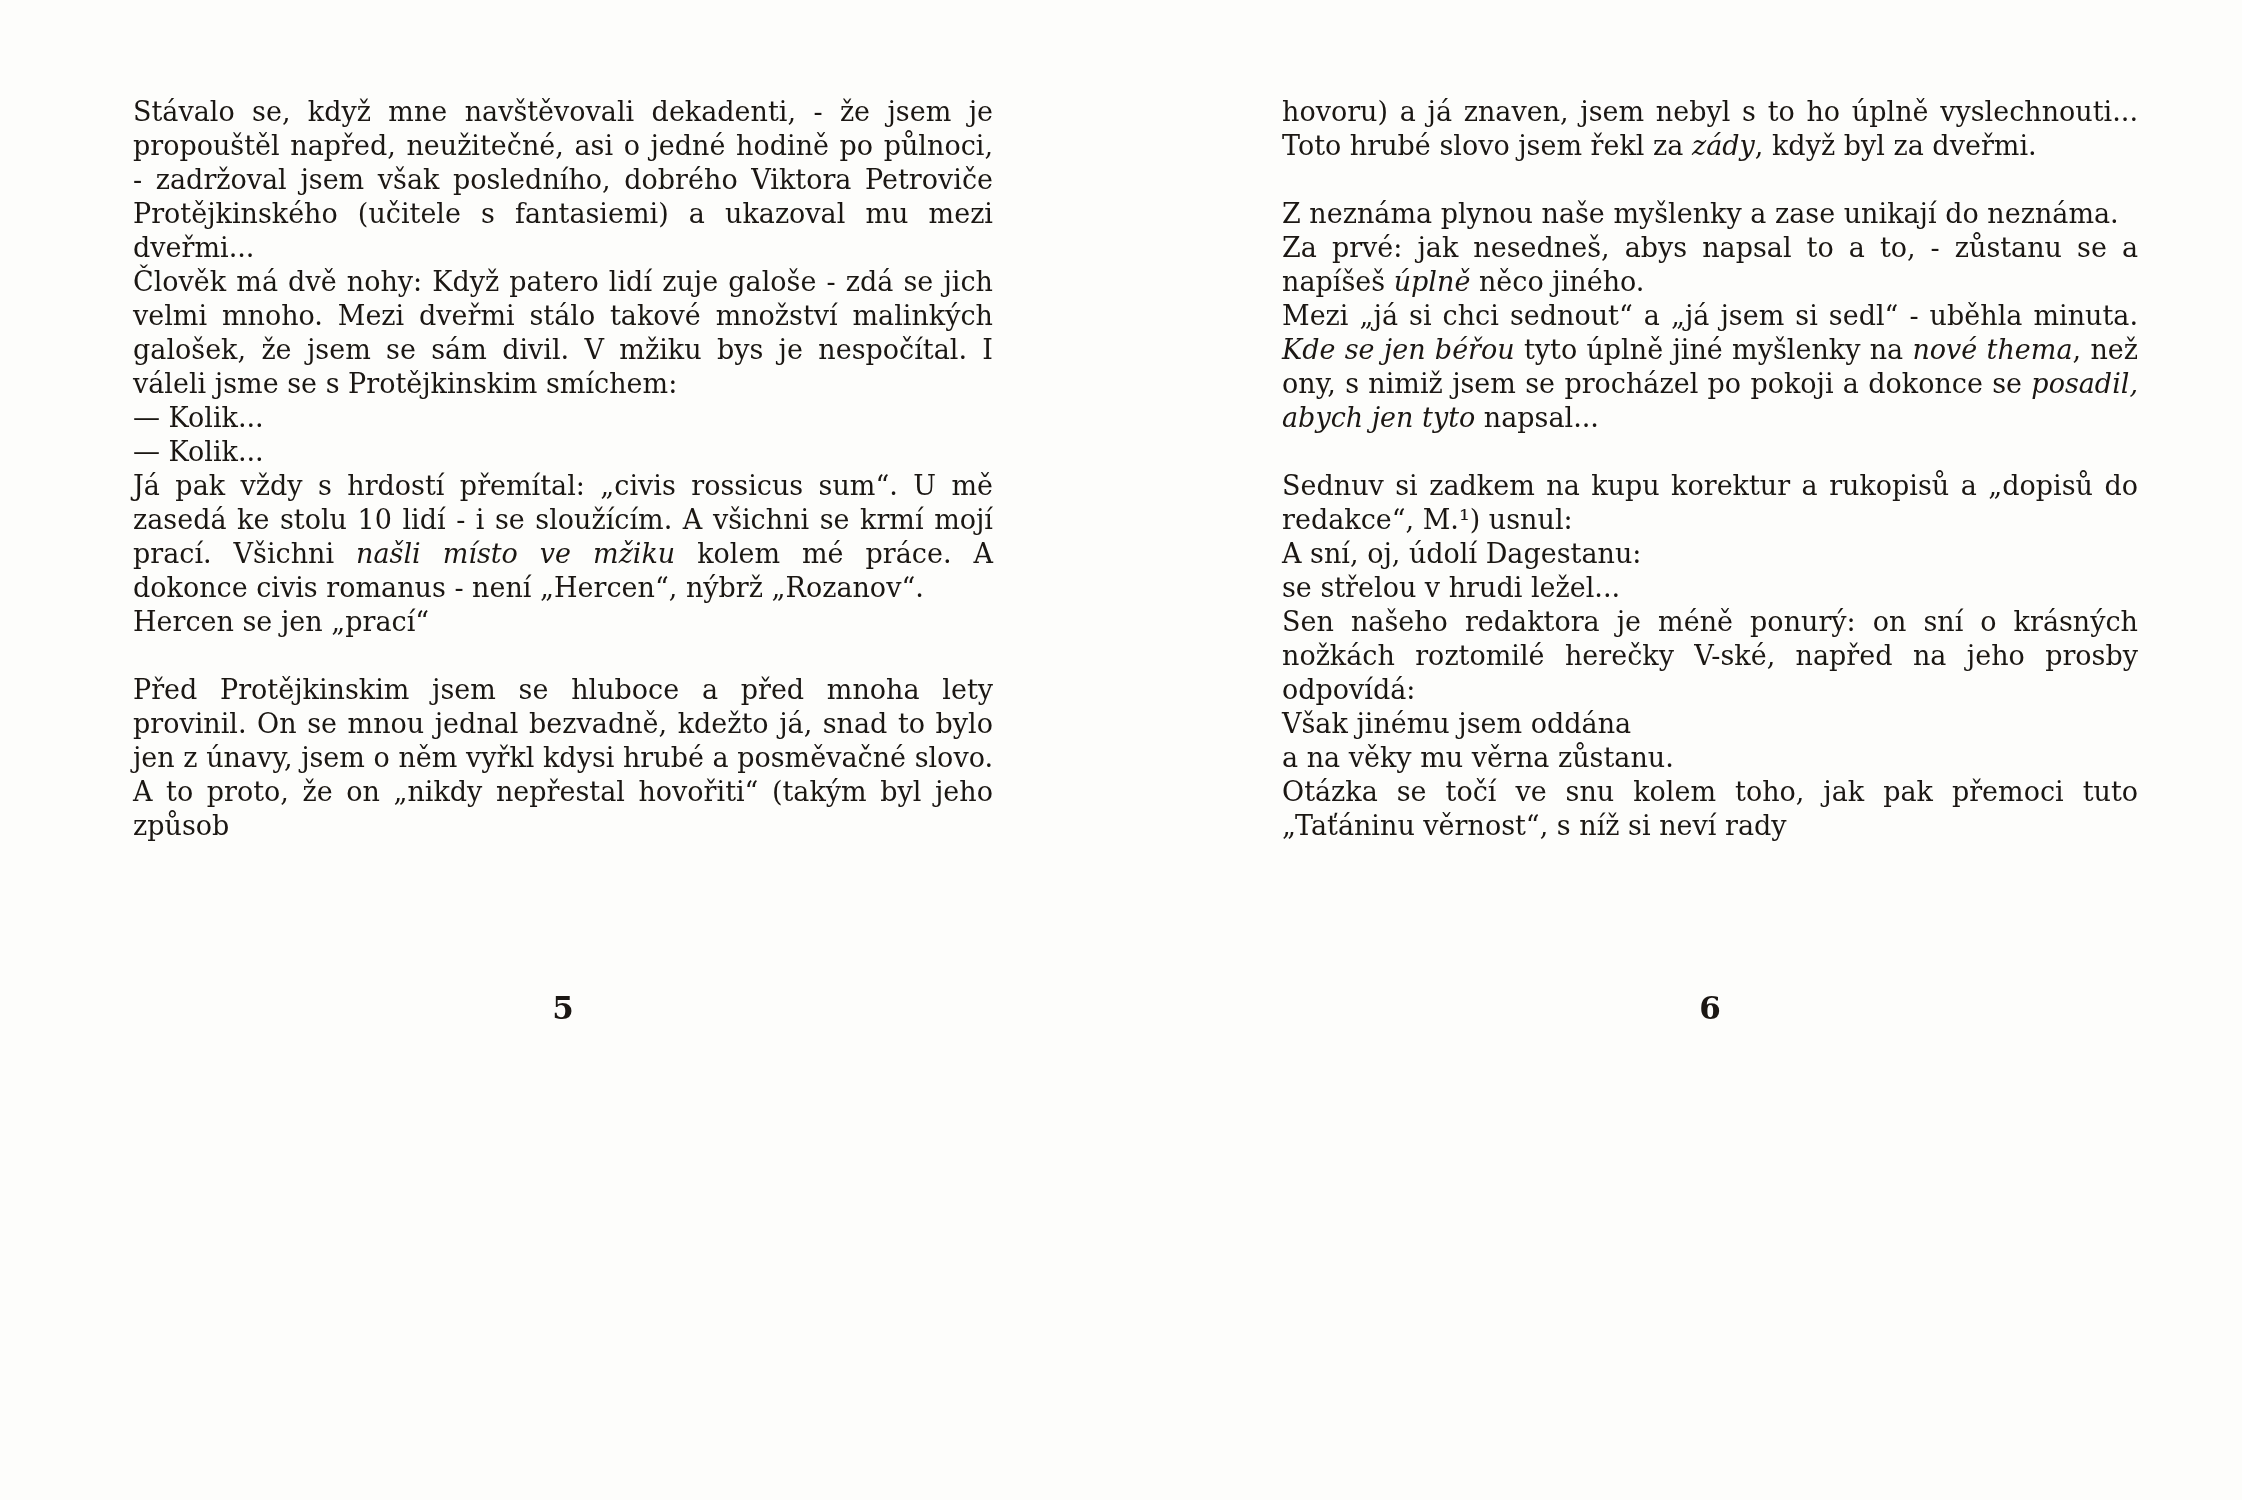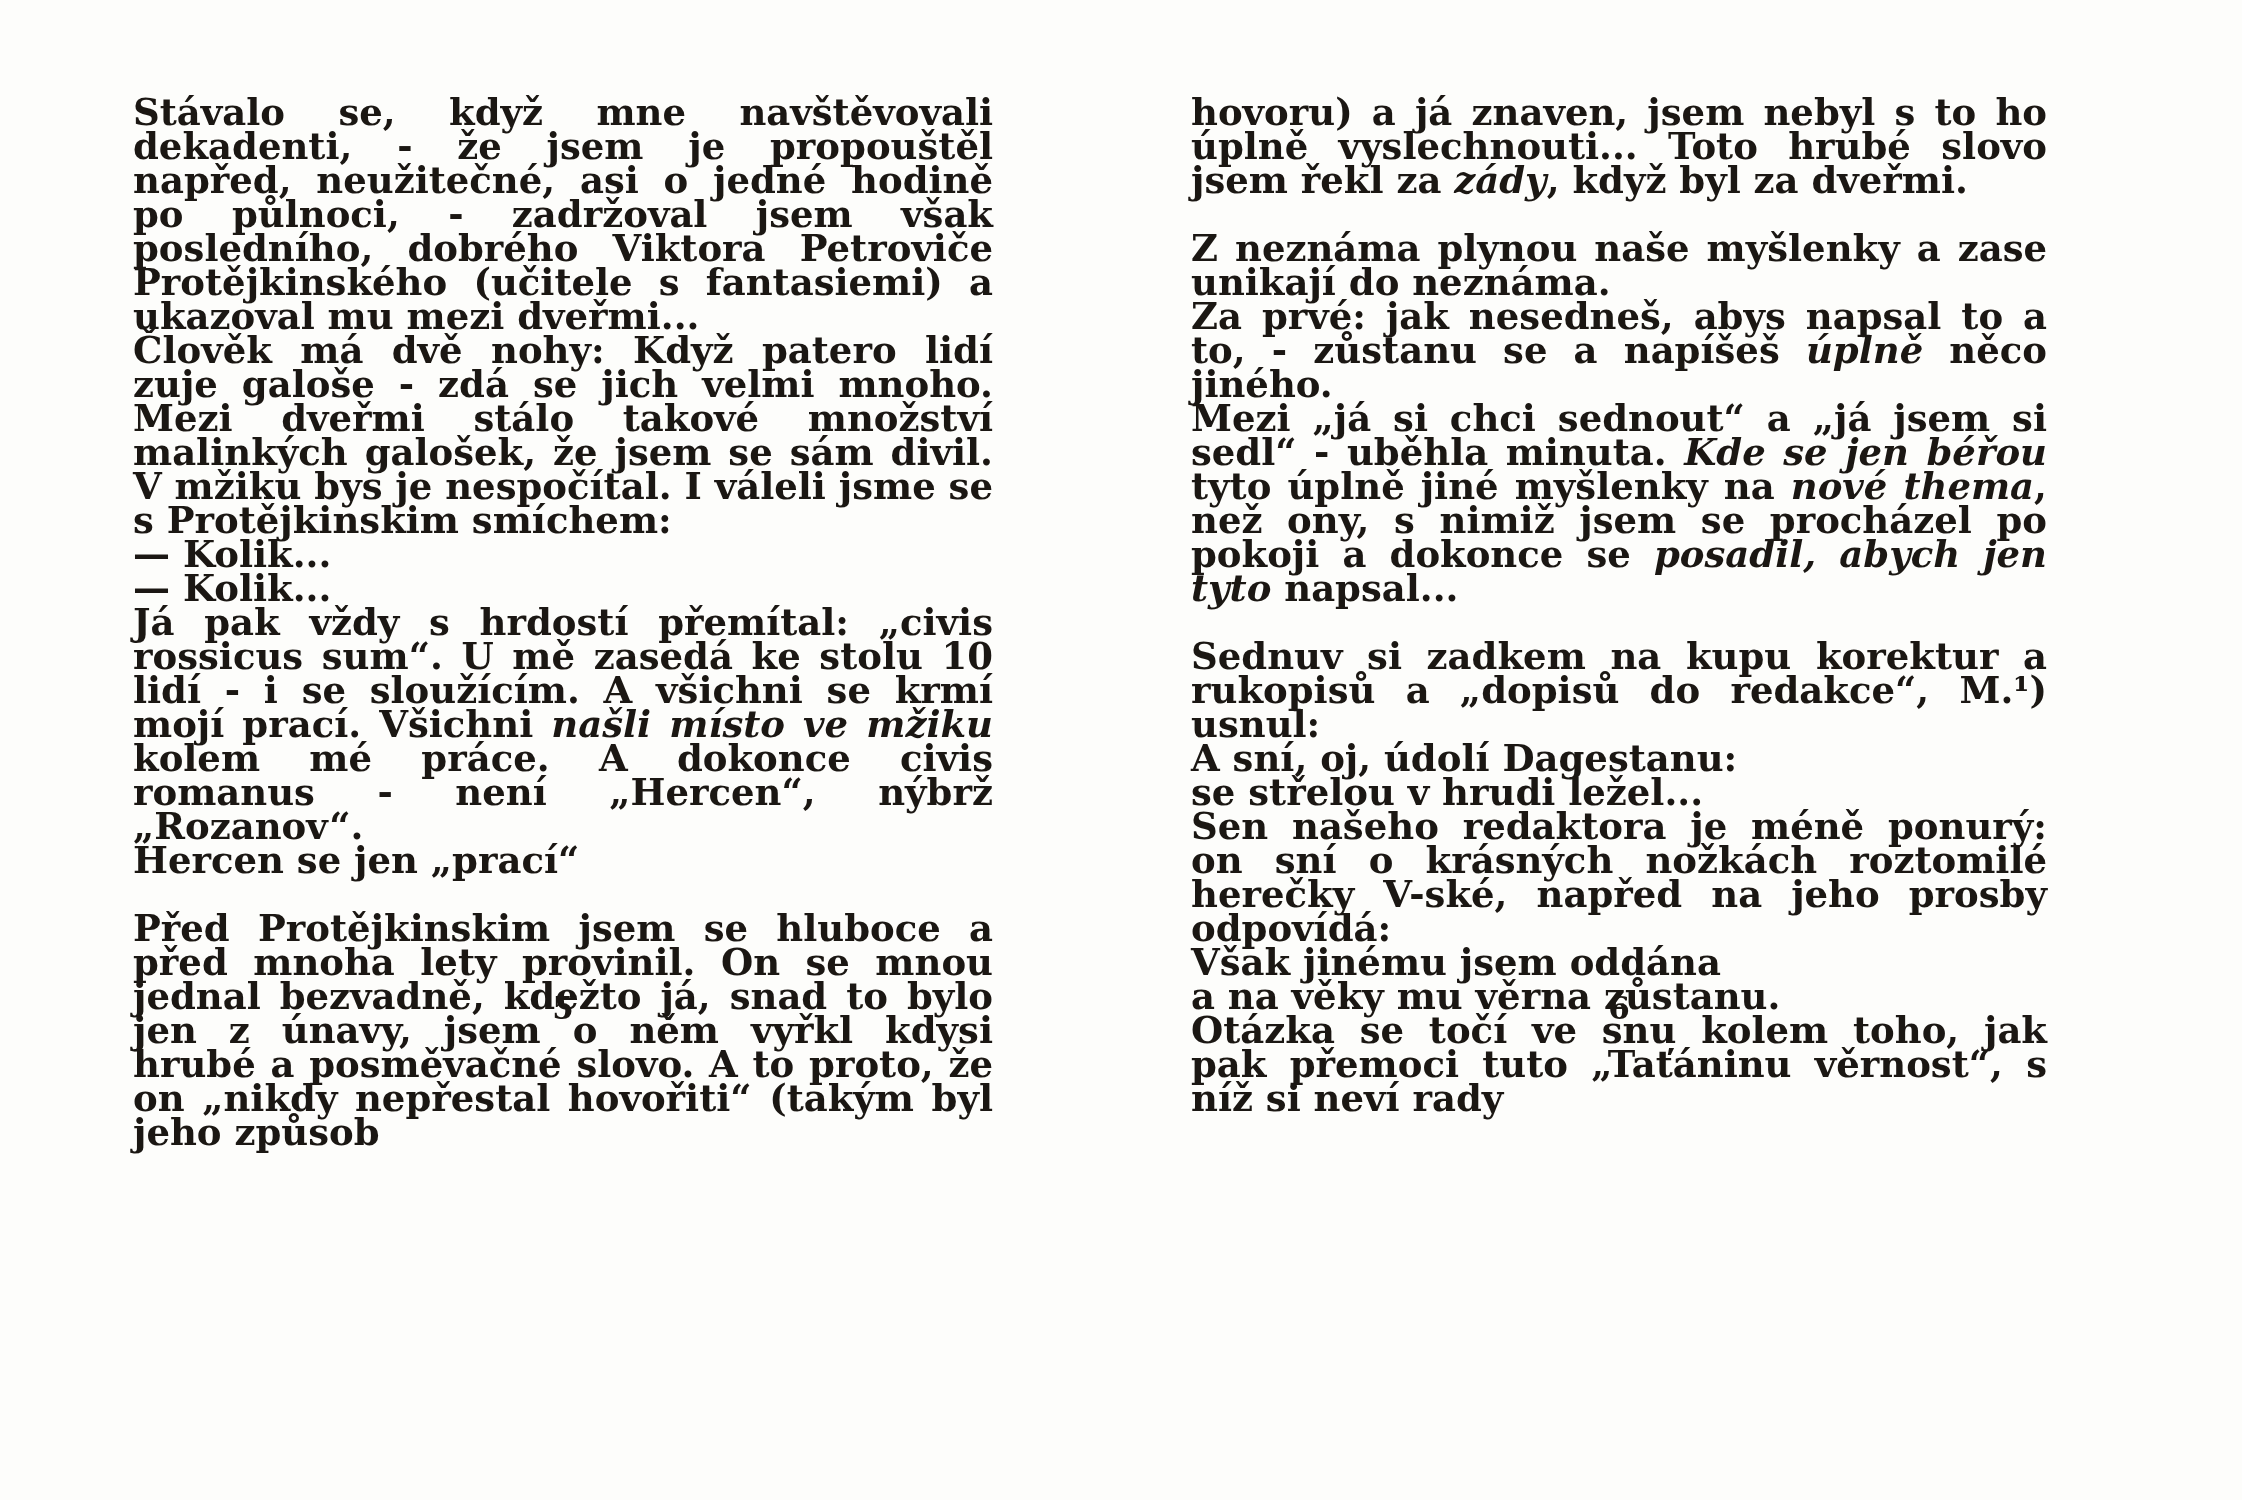--- a/index.html
+++ b/index.html
@@ -27,28 +27,28 @@
   .page{
     position:absolute;
     top:95px;
     height:1370px;
   }
   .page-left{
     left:133px;
     width:860px;
   }
   .page-right{
-    left:1191px;
+    left:1282px;
     width:856px;
   }
   .page-text p{
     margin:0;
-    font-size:37px;
+    font-size:27px;
     line-height:34px;
-    font-weight:700;
+    font-weight:400;
     text-align:justify;
     text-justify:inter-word;
   }
   .page-text p.gap{
     margin-top:34px;
   }
   .page-text p.verse{
     text-align:left;
   }
   .page-text em{

